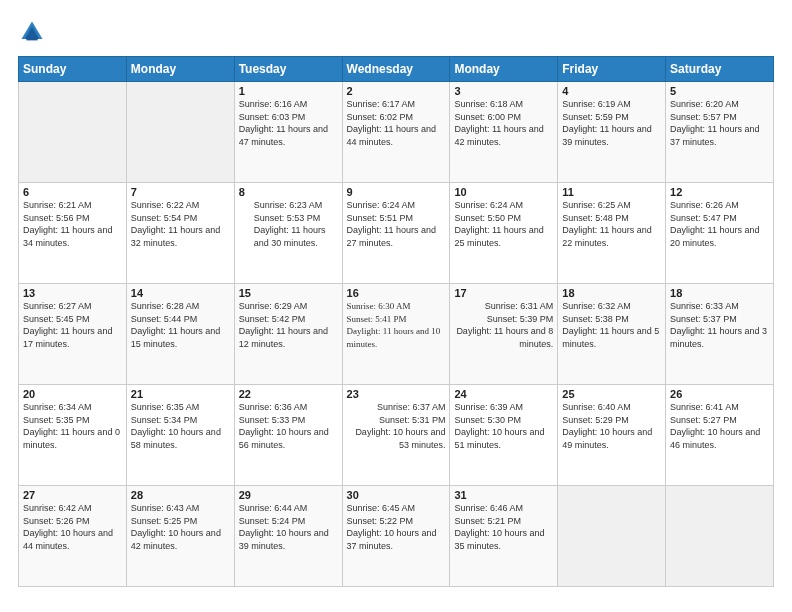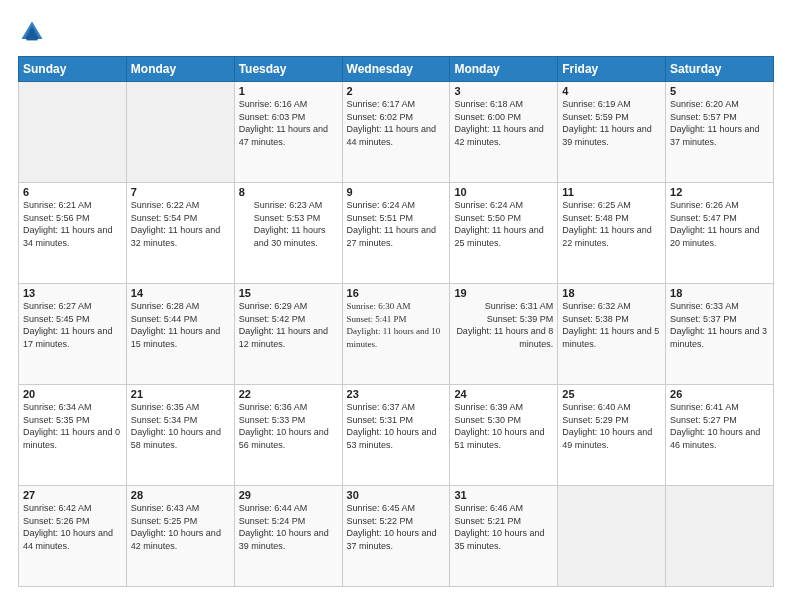--- a/index.html
+++ b/index.html
@@ -231,21 +231,21 @@
 Sunset: 5:42 PM
 Daylight: 11 hours and 12 minutes.</div>
           </td>
           <td>
             <span class="day-num">16</span>
             <div class="day-info" style="white-space: pre-line; font-family: Liberation Serif, serif;">Sunrise: 6:30 AM
 Sunset: 5:41 PM
 Daylight: 11 hours and 10 minutes.</div>
           </td>
           <td>
-            <span class="day-num">19</span>
+            <span class="day-num">17</span>
             <div class="day-info" style="white-space: pre-line; text-align: right;">Sunrise: 6:31 AM
 Sunset: 5:39 PM
 Daylight: 11 hours and 8 minutes.</div>
           </td>
           <td>
             <span class="day-num">18</span>
             <div class="day-info" style="white-space: pre-line;">Sunrise: 6:32 AM
 Sunset: 5:38 PM
 Daylight: 11 hours and 5 minutes.</div>
           </td>
@@ -270,21 +270,21 @@
 Daylight: 10 hours and 58 minutes.</div>
           </td>
           <td>
             <span class="day-num">22</span>
             <div class="day-info" style="white-space: pre-line;">Sunrise: 6:36 AM
 Sunset: 5:33 PM
 Daylight: 10 hours and 56 minutes.</div>
           </td>
           <td>
             <span class="day-num">23</span>
-            <div class="day-info" style="white-space: pre-line;">Sunrise: 6:37 AM
+            <div class="day-info" style="white-space: pre-line; text-align: right;">Sunrise: 6:37 AM
 Sunset: 5:31 PM
 Daylight: 10 hours and 53 minutes.</div>
           </td>
           <td>
             <span class="day-num">24</span>
             <div class="day-info" style="white-space: pre-line;">Sunrise: 6:39 AM
 Sunset: 5:30 PM
 Daylight: 10 hours and 51 minutes.</div>
           </td>
           <td>

